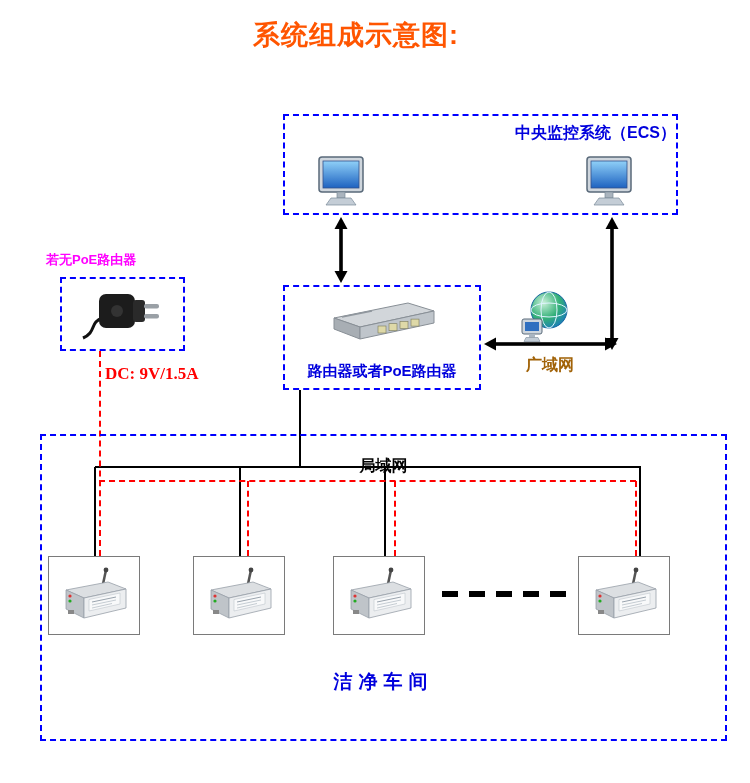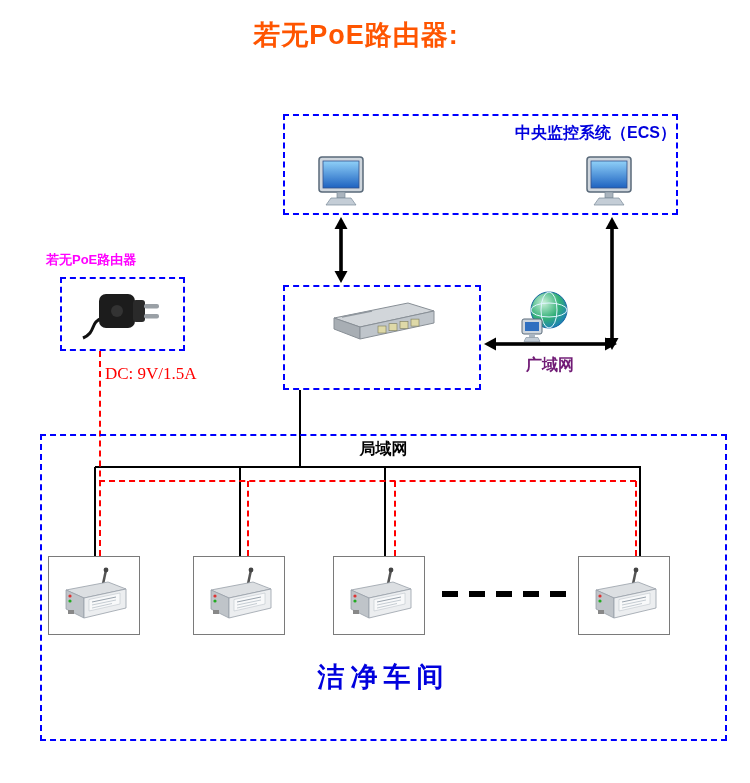--- a/index.html
+++ b/index.html
@@ -20,38 +20,38 @@
   .monitor { position:absolute; width:46px; height:52px; }
   .m1 { left:33px; top:40px; }
   .m2 { left:301px; top:40px; }
 
   .router-box { left:283px; top:285px; width:198px; height:105px; }
   .router-icon { position:absolute; left:43px; top:9px; }
   .router-label { position:absolute; bottom:7px; left:0; width:100%; text-align:center; font-size:15px; }
 
   .globe { position:absolute; left:520px; top:289px; }
   .wan-label { position:absolute; left:512px; top:355px; width:76px; text-align:center;
-               font-size:16px; font-weight:bold; color:#701a75; }
+               font-size:16px; font-weight:bold; color:#a16207; }
 
   .adapter-note { position:absolute; left:46px; top:251px; font-size:13px; font-weight:bold; color:var(--magenta); }
   .adapter-box { left:60px; top:277px; width:125px; height:74px;
                  display:flex; align-items:center; justify-content:center; }
-  .dc-label { position:absolute; left:105px; top:364px; font-size:17px; font-weight:normal;
+  .dc-label { position:absolute; left:105px; top:364px; font-size:17px; font-weight:bold;
               color:var(--red); font-family:"Liberation Serif", serif; }
 
   .hline  { position:absolute; height:0; border-top:2px solid var(--line); }
   .vline  { position:absolute; width:0;  border-left:2px solid var(--line); }
   .rhline { position:absolute; height:0; border-top:2px dashed var(--red); }
   .rvline { position:absolute; width:0;  border-left:2px dashed var(--red); }
 
   .lan-box { left:40px; top:434px; width:687px; height:307px; }
-  .lan-label { position:absolute; top:3px; left:0; width:100%; text-align:center;
+  .lan-label { position:absolute; top:20px; left:0; width:100%; text-align:center;
                font-size:16px; font-weight:bold; color:#000; }
   .workshop-label { position:absolute; bottom:44px; left:0; width:100%; text-align:center;
-                    font-size:27px; letter-spacing:6px; }
+                    font-size:19px; letter-spacing:6px; }
 
   .device-box { position:absolute; top:556px; width:92px; height:79px; background:#fff;
                 border:1px solid #7a7a7a; display:flex; align-items:center; justify-content:center; }
   .d1 { left:48px; } .d2 { left:193px; } .d3 { left:333px; } .d4 { left:578px; }
 </style>
 </head>
 <body>
 
 <svg width="0" height="0" style="position:absolute" aria-hidden="true">
   <defs>
@@ -62,21 +62,21 @@
     <radialGradient id="glb" cx="35%" cy="30%" r="80%">
       <stop offset="0%" stop-color="#c8f0d8"></stop>
       <stop offset="55%" stop-color="#34b078"></stop>
       <stop offset="100%" stop-color="#1878c0"></stop>
     </radialGradient>
   </defs>
 </svg>
 
 <div class="canvas">
 
-  <div class="title">若无PoE路由器:</div>
+  <div class="title">系统组成示意图:</div>
 
   <div class="dashed-box ecs-box">
     <div class="ecs-label blue-label">中央监控系统（ECS）</div>
     <div class="monitor m1">
       <svg width="46" height="52" viewBox="0 0 46 52">
         <rect x="1" y="1" width="44" height="35" rx="3" fill="#cfd6dd" stroke="#5a6a7a" stroke-width="1.5"></rect>
         <rect x="5" y="5" width="36" height="27" fill="url(#scr)" stroke="#33508a" stroke-width="0.8"></rect>
         <rect x="19" y="36" width="8" height="6" fill="#aab4be" stroke="#7a8a98" stroke-width="0.7"></rect>
         <path d="M13 42 h20 l5 7 h-30 z" fill="#c4cdd6" stroke="#7a8a98" stroke-width="0.7"></path>
       </svg>
@@ -113,20 +113,21 @@
         <polygon points="6,22 80,7 106,15 32,31" fill="#d2d6da" stroke="#888f96" stroke-width="1"></polygon>
         <polygon points="6,22 6,33 32,43 32,31" fill="#a8aeb4" stroke="#888f96" stroke-width="1"></polygon>
         <polygon points="32,31 106,15 106,27 32,43" fill="#bfc5cb" stroke="#888f96" stroke-width="1"></polygon>
         <line x1="14" y1="21" x2="44" y2="15" stroke="#90979e" stroke-width="1.5"></line>
         <rect x="50" y="30" width="8" height="7" fill="#ded9a8" stroke="#7a7a5a" stroke-width="0.6"></rect>
         <rect x="61" y="27.7" width="8" height="7" fill="#ded9a8" stroke="#7a7a5a" stroke-width="0.6"></rect>
         <rect x="72" y="25.4" width="8" height="7" fill="#ded9a8" stroke="#7a7a5a" stroke-width="0.6"></rect>
         <rect x="83" y="23.1" width="8" height="7" fill="#ded9a8" stroke="#7a7a5a" stroke-width="0.6"></rect>
       </svg>
     </div>
+    <div class="router-label blue-label">路由器或者PoE路由器</div>
   </div>
 
   <div class="globe">
     <svg width="50" height="54" viewBox="0 0 50 54">
       <circle cx="29" cy="21" r="18" fill="url(#glb)" stroke="#1565a0" stroke-width="1"></circle>
       <ellipse cx="29" cy="21" rx="8" ry="18" fill="none" stroke="#dff4ff" stroke-width="1"></ellipse>
       <ellipse cx="29" cy="21" rx="18" ry="7" fill="none" stroke="#dff4ff" stroke-width="1"></ellipse>
       <rect x="2" y="30" width="20" height="15" rx="2" fill="#cdd5dd" stroke="#5a6b7a" stroke-width="1"></rect>
       <rect x="5" y="33" width="14" height="9" fill="#2f6fc0"></rect>
       <rect x="9" y="45" width="6" height="3.5" fill="#aab6c2"></rect>

